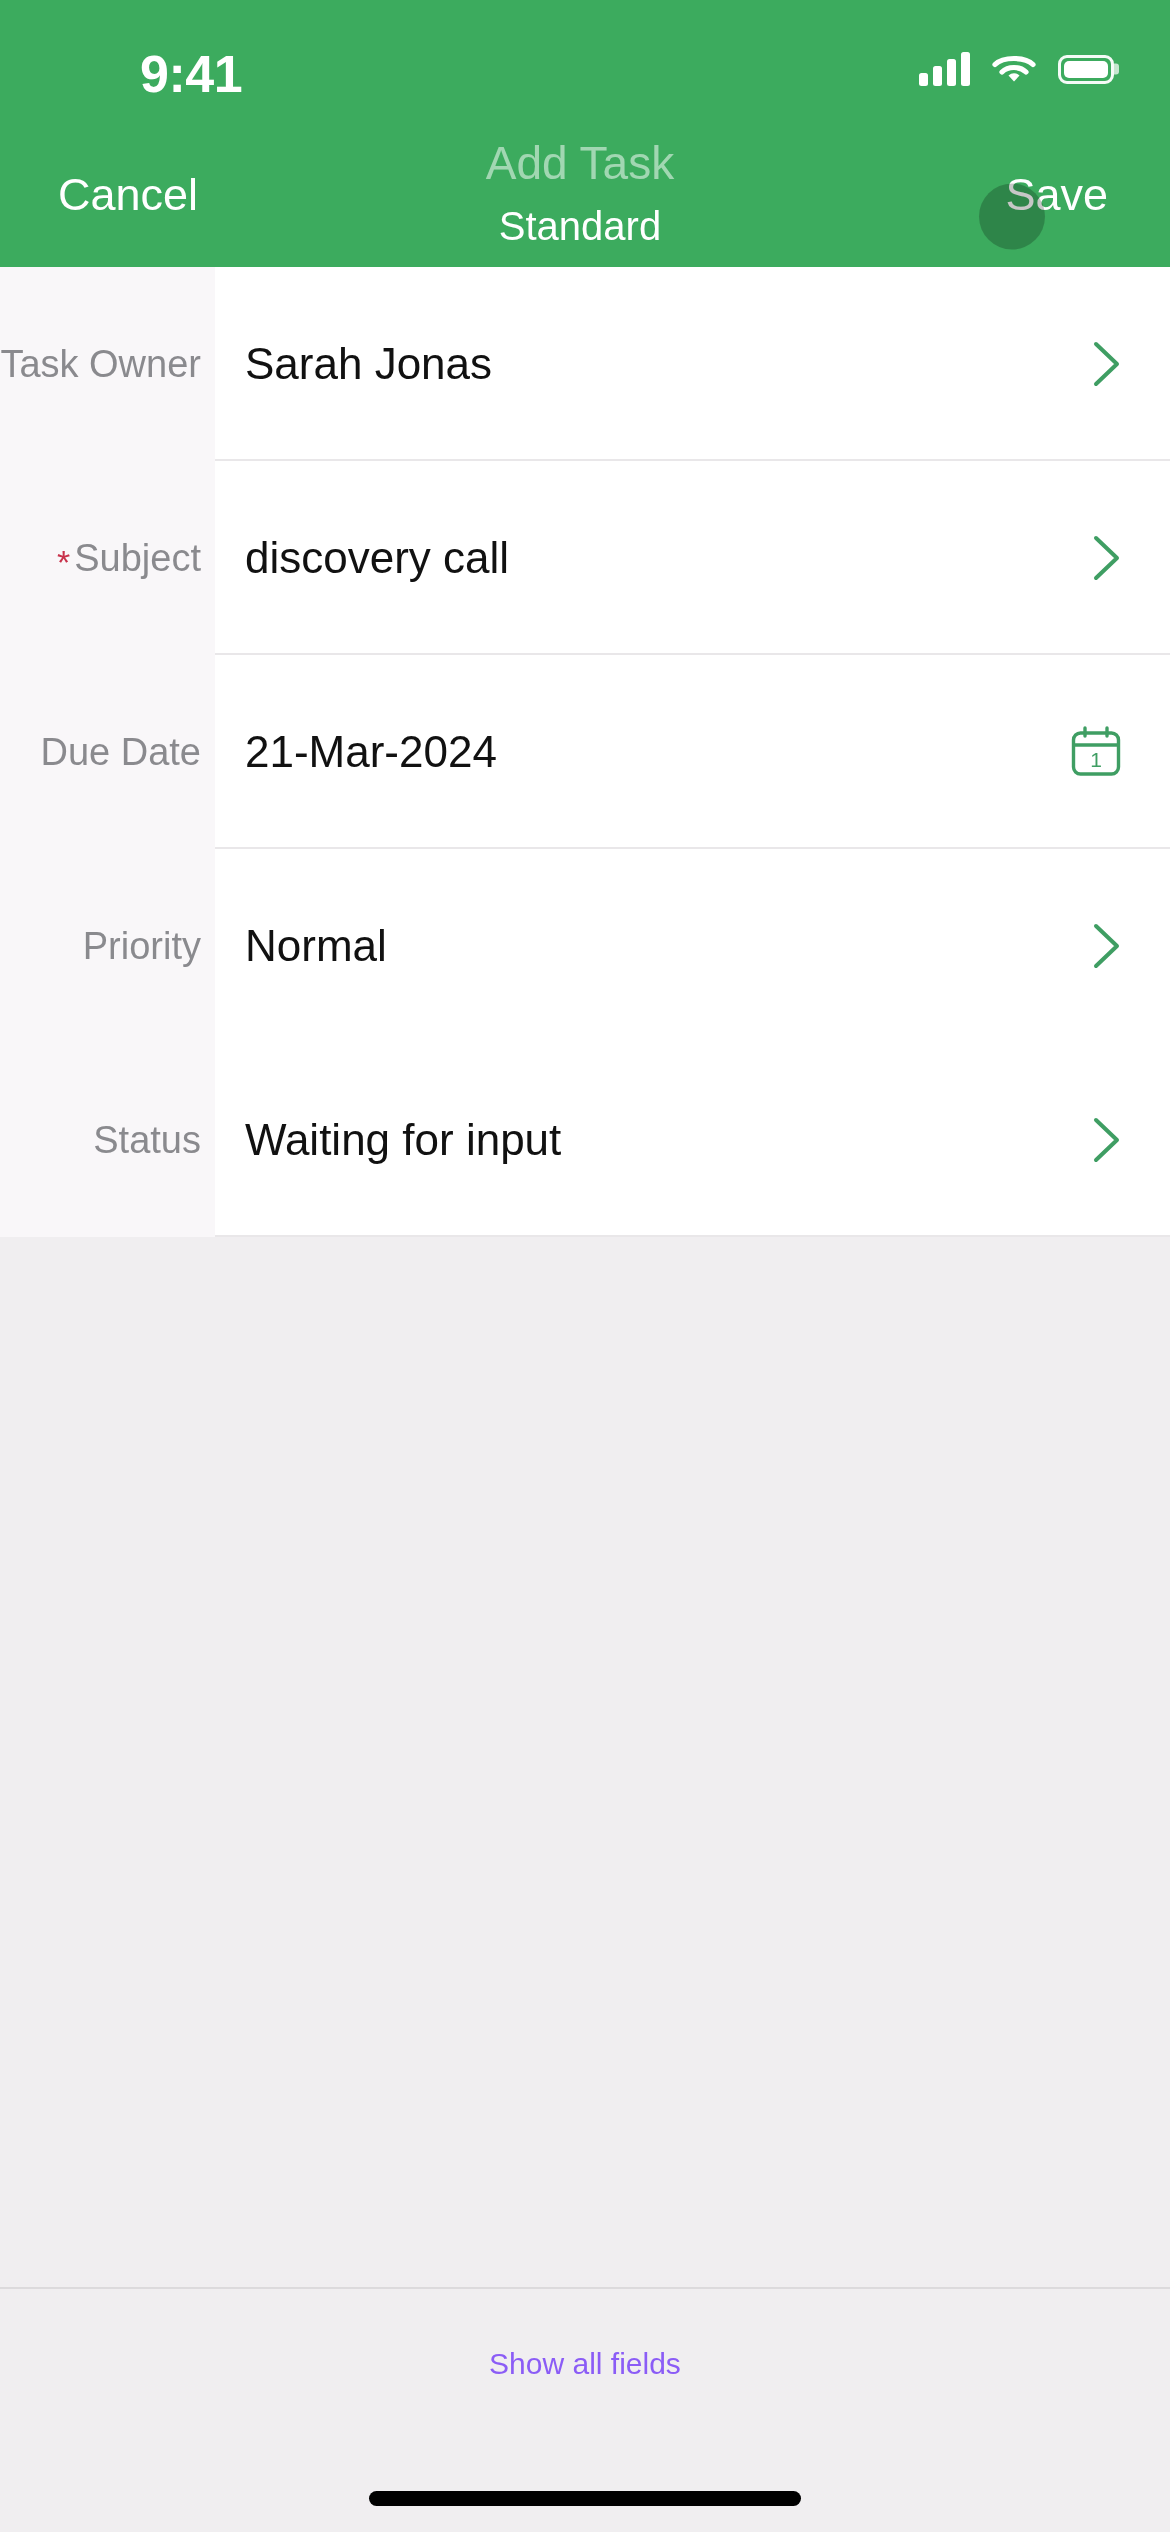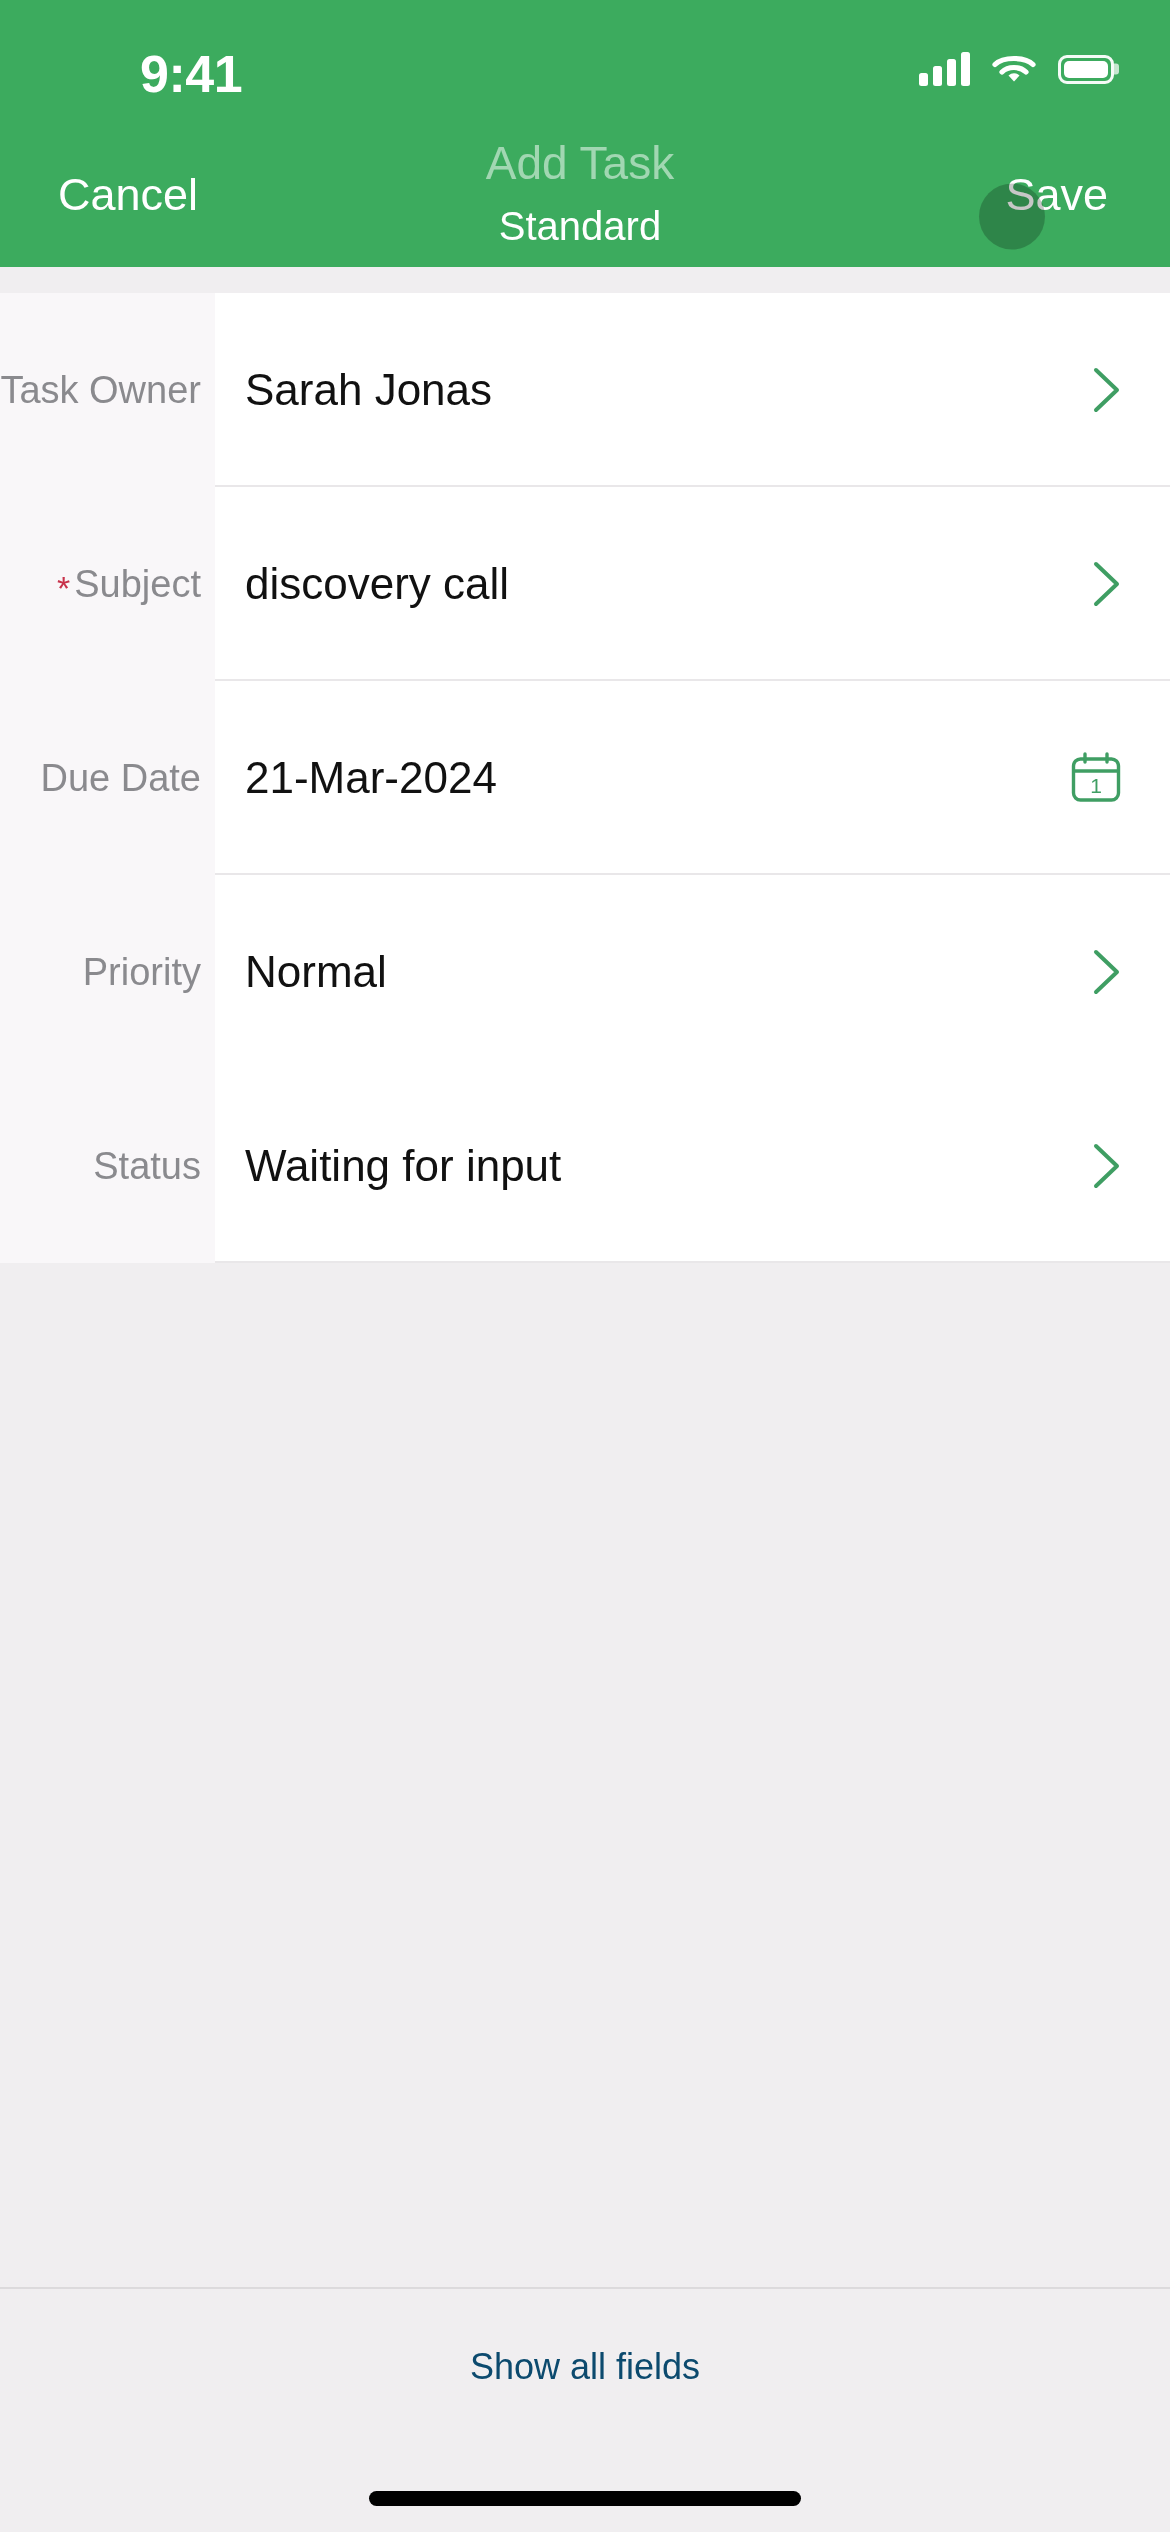--- a/index.html
+++ b/index.html
@@ -14,21 +14,20 @@
     overflow:hidden;
   }
 
   .phone {
     position:relative;
     width:1170px;
     height:2532px;
     background:#F0EEF0;
     display:flex;
     flex-direction:column;
-    gap:26px;
   }
 
   
   .header {
     position:relative;
     width:100%;
     height:267px;
     background:#3CAB5E;
     flex:0 0 auto;
   }
@@ -245,22 +244,22 @@
     flex:0 0 auto;
     height:245px;
     background:#F0EEF0;
     border-top:2px solid #DCDADC;
     display:flex;
     align-items:flex-start;
     justify-content:center;
   }
   .show-all {
     margin-top:48px;
-    font-size:36px;
-    color:#0c4a6e;
+    font-size:30px;
+    color:#8b5cf6;
     line-height:1;
     cursor:pointer;
     padding:12px 24px;
     white-space:nowrap;
   }
   .home-indicator {
     position:absolute;
     left:50%;
     bottom:26px;
     transform:translateX(-50%);

